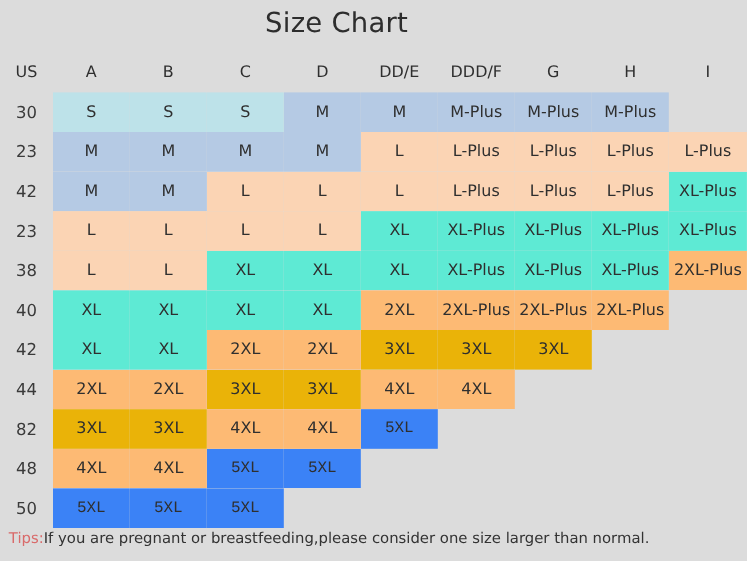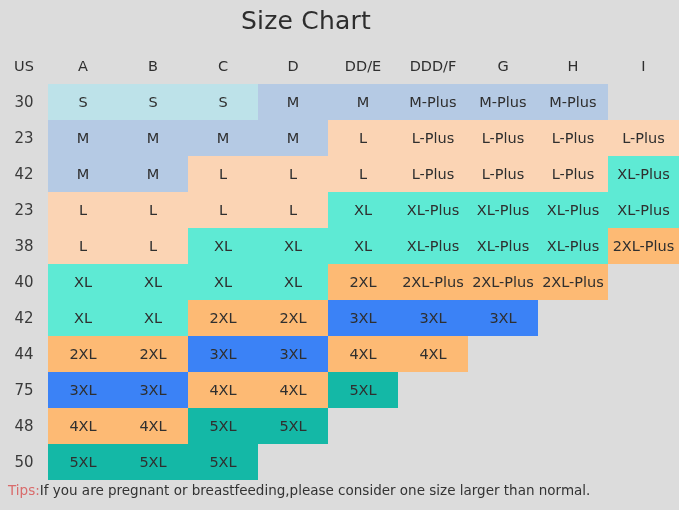--- a/index.html
+++ b/index.html
@@ -78,23 +78,23 @@
   }
   td.cell.empty {
     background: transparent;
   }
   
   .c-cyan   { background: #bde2e9; color: #31525c; }
   .c-blue   { background: #b5cae4; color: #2c3b52; }
   .c-peach  { background: #fbd4b4; color: #5a4330; }
   .c-pink   { background: #5eead4; color: #54333a; }
   .c-olive  { background: #fdba74; color: #4a4628; }
-  .c-purple { background: #3b82f6; color: #3d3152; }
+  .c-purple { background: #eab308; color: #3d3152; }
   .c-teal   { background: #fdba74; color: #14313c; }
-  .c-gray   { background: #14b8a6; color: #1f1f1f; }
+  .c-gray   { background: #3b82f6; color: #1f1f1f; font-family: Liberation Mono, monospace; }
   .c-none   { background: transparent; color: transparent; }
 
   td.small-text { font-size: 12.5px; }
 
   #tips {
     position: absolute;
     left: 8px;
     top: 482px;
     font-size: 13.5px;
     color: #333;
@@ -231,21 +231,21 @@
             <td class="cell c-olive">2XL</td>
             <td class="cell c-purple">3XL</td>
             <td class="cell c-purple">3XL</td>
             <td class="cell c-teal">4XL</td>
             <td class="cell c-teal">4XL</td>
             <td class="cell c-none empty"></td>
             <td class="cell c-none empty"></td>
             <td class="cell c-none empty"></td>
           </tr>
           <tr>
-            <th class="row-head">75</th>
+            <th class="row-head">82</th>
             <td class="cell c-purple">3XL</td>
             <td class="cell c-purple">3XL</td>
             <td class="cell c-teal">4XL</td>
             <td class="cell c-teal">4XL</td>
             <td class="cell c-gray">5XL</td>
             <td class="cell c-none empty"></td>
             <td class="cell c-none empty"></td>
             <td class="cell c-none empty"></td>
             <td class="cell c-none empty"></td>
           </tr>

